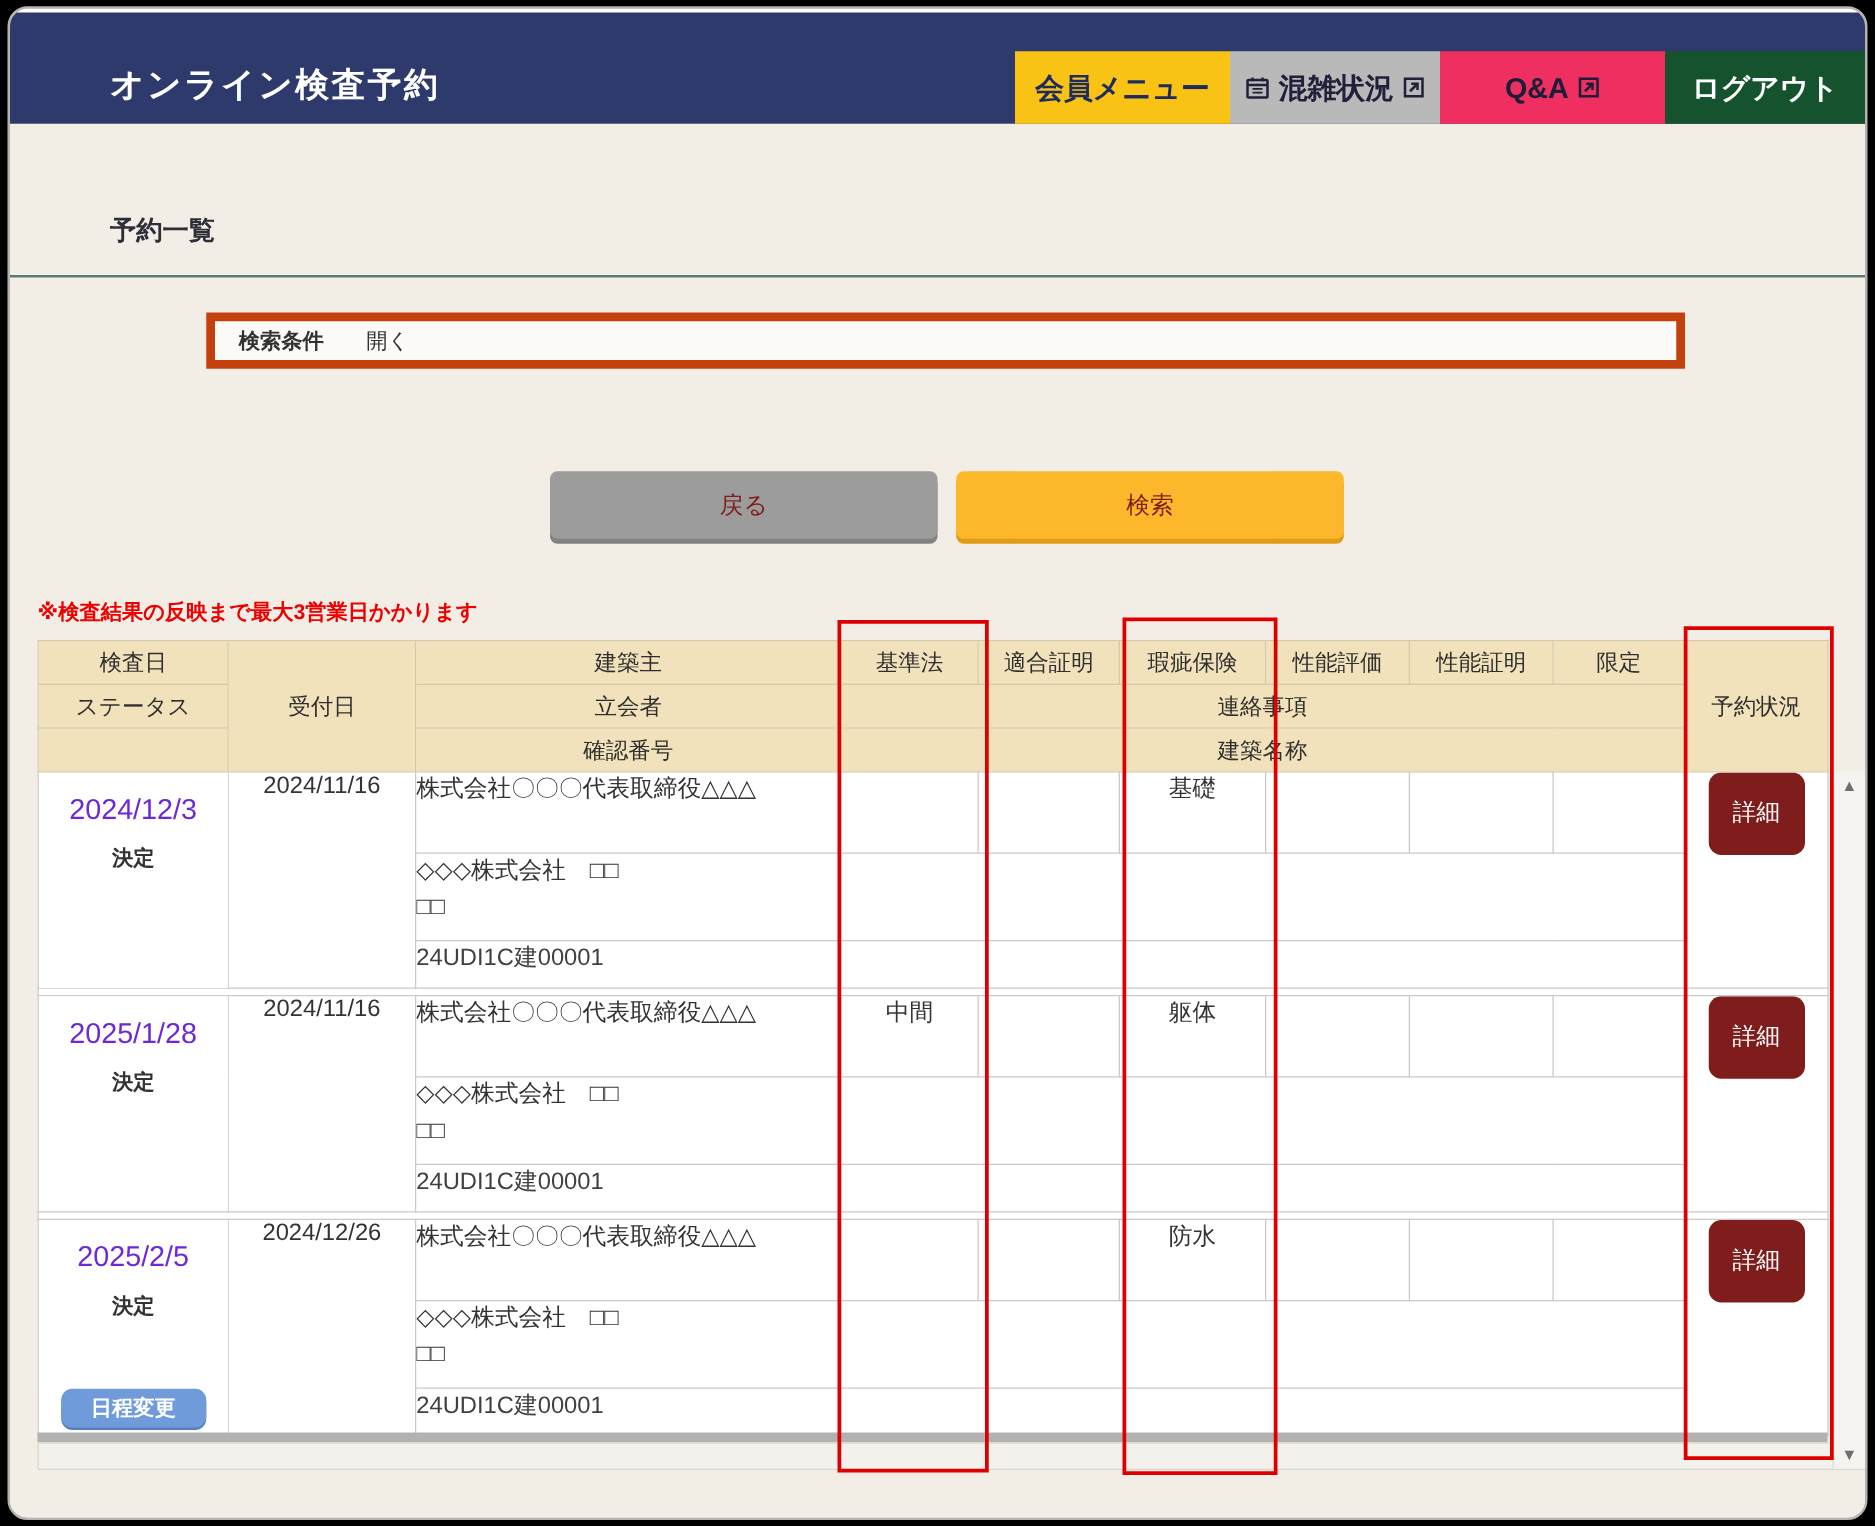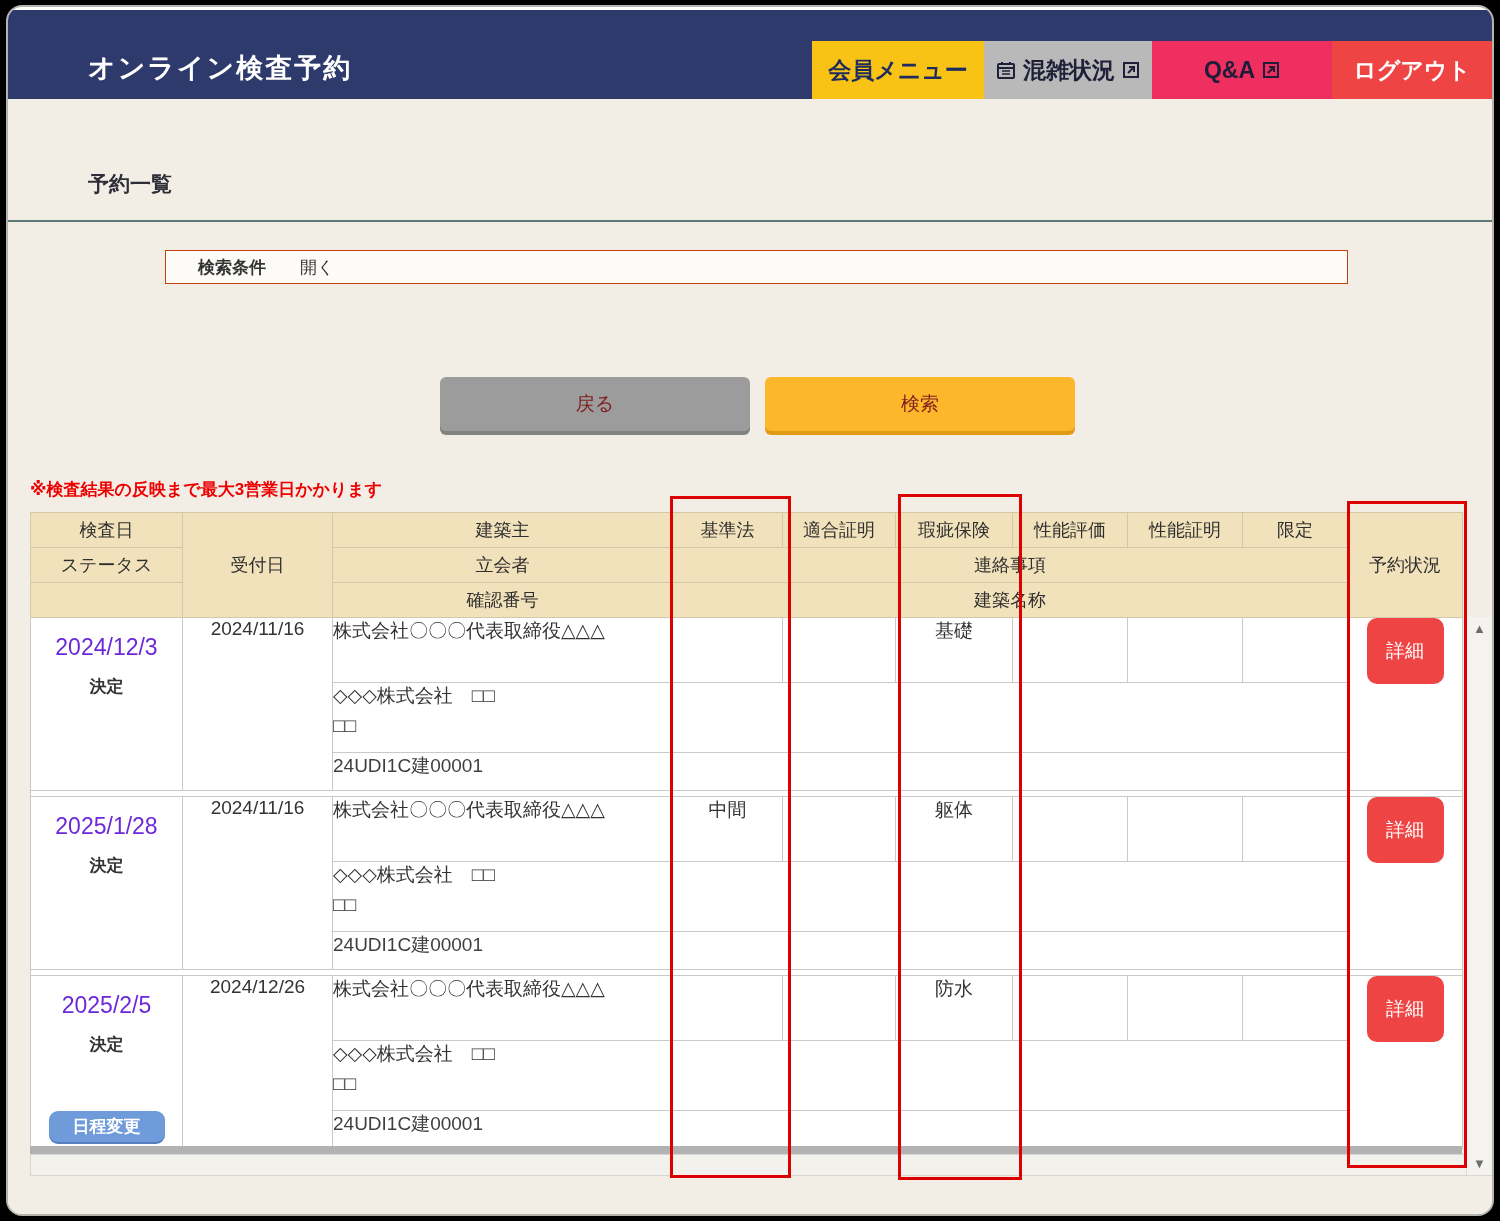--- a/index.html
+++ b/index.html
@@ -12,31 +12,31 @@
   
   .navbar{position:absolute;left:0;right:0;top:3px;height:89px;background:#2e3a6c;}
   .app-title{position:absolute;left:80px;bottom:13px;color:#fff;font-size:27px;
              font-weight:bold;letter-spacing:2px;}
   .navbtns{position:absolute;right:0;bottom:0;height:58px;display:flex;}
   .navbtn{display:flex;align-items:center;justify-content:center;gap:7px;
           font-size:23px;font-weight:bold;cursor:pointer;}
   .btn-member{width:172px;background:#f9c315;color:#1d2b5e;}
   .btn-congestion{width:168px;background:#b9b9b9;color:#20203a;}
   .btn-qa{width:180px;background:#ee2f5f;color:#1d1d3a;}
-  .btn-logout{width:160px;background:#ef4444;color:#fff;}
+  .btn-logout{width:160px;background:#14532d;color:#fff;}
   .navbtn svg{display:block;}
 
   
   .heading{position:absolute;left:80px;top:163px;font-size:21px;font-weight:bold;color:#2e2e38;}
   .heading-divider{position:absolute;left:0;right:0;top:213px;height:2px;background:#5d7a7a;}
 
   
-  .search-panel{position:absolute;left:157px;top:243px;width:1183px;height:34px;
-                background:#fcfbf8;border:1px solid #c2410c;display:flex;align-items:center;
-                padding-left:32px;box-sizing:border-box;}
+  .search-panel{position:absolute;left:157px;top:243px;width:1183px;height:45px;
+                background:#fcfbf8;border:7px solid #c2410c;display:flex;align-items:center;
+                padding-left:19px;box-sizing:border-box;}
   .search-label{font-size:17px;font-weight:bold;color:#333;}
   .search-toggle{font-size:17px;color:#333;margin-left:34px;cursor:pointer;}
 
   
   .bigbtn{position:absolute;top:338px;width:310px;height:54px;border-radius:6px;
           color:#7f1d1d;font-size:19px;display:flex;align-items:center;justify-content:center;
           cursor:pointer;margin-top:32px;}
   .btn-back{left:432px;background:#9c9c9c;box-shadow:0 4px 0 #828282;}
   .btn-search{left:757px;background:#fcb82a;box-shadow:0 4px 0 #e19c17;}
 
@@ -63,21 +63,21 @@
   .badge{position:absolute;bottom:6px;left:50%;transform:translateX(-50%);
          background:#6f9bda;color:#fff;font-size:17px;font-weight:bold;white-space:nowrap;
          padding:4px 24px;border-radius:9px;box-shadow:0 2px 0 #5580bd;cursor:pointer;}
   td.cell-recv{text-align:center;vertical-align:middle;color:#3a3a3a;}
   td.cell-text{text-align:left;padding:3px 5px;color:#6b6b6d;font-size:20px;}
   td.cell-text.dark{color:#3f3f3f;font-size:19px;}
   td.cell-text .l2{margin-top:6px;}
   td.cell-val{text-align:center;vertical-align:middle;font-size:18px;color:#2f2f2f;}
   td.cell-detail{vertical-align:middle;text-align:center;}
   .detail-btn{display:inline-block;width:77px;height:66px;line-height:66px;border-radius:10px;
-              background:#ef4444;color:#fff;font-size:19px;text-align:center;cursor:pointer;}
+              background:#7f1d1d;color:#fff;font-size:19px;text-align:center;cursor:pointer;}
 
   
   .hbar{position:absolute;left:22px;top:1139px;width:1432px;height:8px;background:#b2b2b2;}
   .hstrip{position:absolute;left:22px;top:1147px;width:1462px;height:22px;background:#f3f1ec;
           border:1px solid #d8d6d0;box-sizing:border-box;}
   .vscroll{position:absolute;left:1458px;top:610px;width:26px;height:558px;background:#f4f3f0;
            border-left:1px solid #dcdcdc;display:flex;flex-direction:column;
            justify-content:space-between;align-items:center;padding:5px 0;box-sizing:border-box;
            z-index:3;}
   .scroll-arrow{font-size:13px;color:#6e6e6e;line-height:1;cursor:pointer;}

